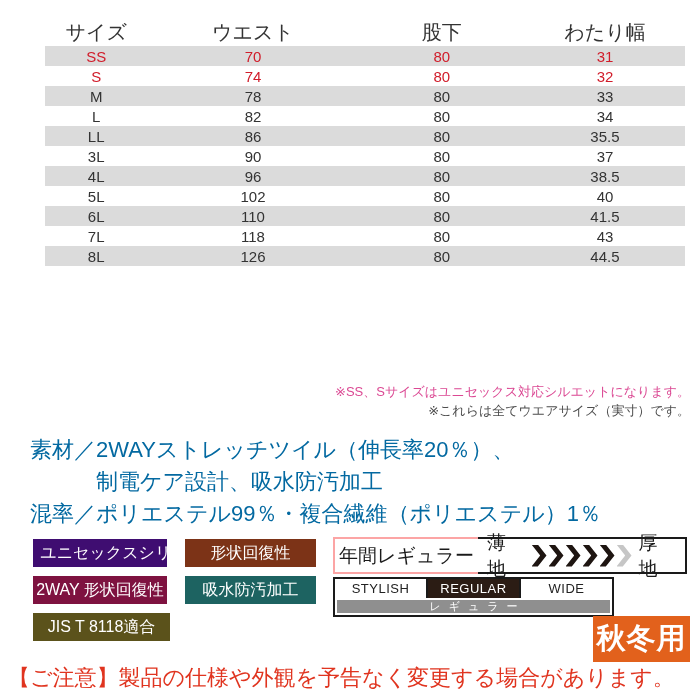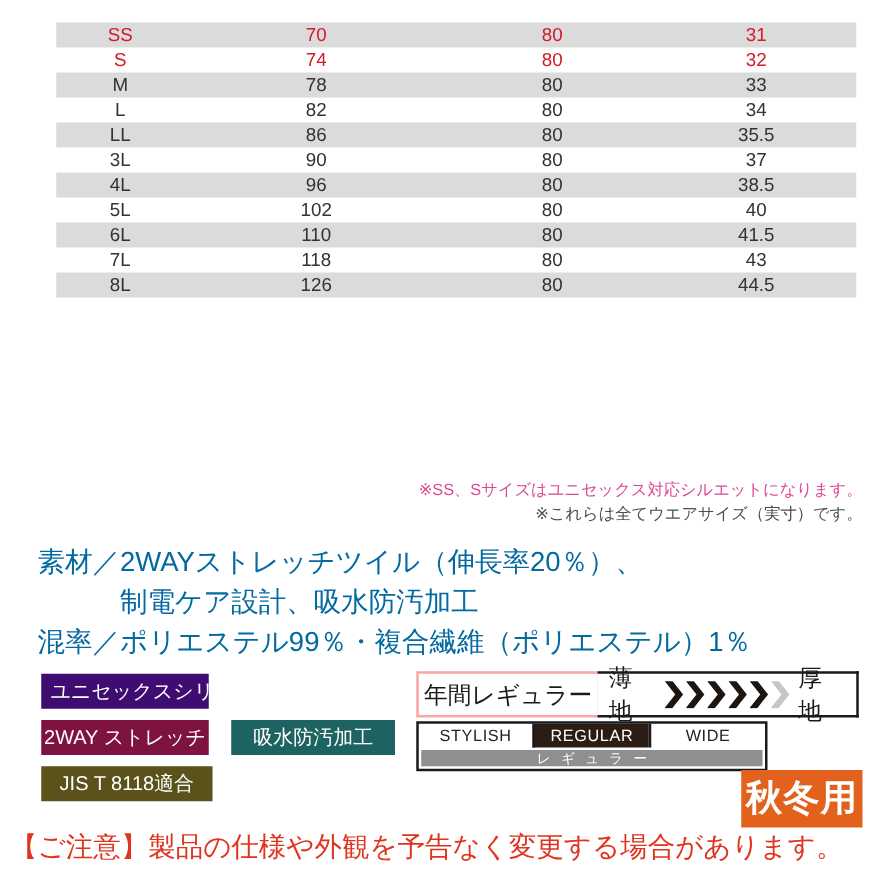--- a/index.html
+++ b/index.html
@@ -65,20 +65,26 @@
 
   
   .warning { position:absolute; left:8px; top:663px; font-size:22px; color:#e0341f; white-space:nowrap; }
 </style>
 </head>
 <body>
 
 <div id="stage">
 
   <div class="size-table">
+    <div class="trow head">
+      <div class="tc c1">サイズ</div>
+      <div class="tc c2">ウエスト</div>
+      <div class="tc c3">股下</div>
+      <div class="tc c4">わたり幅</div>
+    </div>
     <div id="table-body">
         <div class="trow shade red">
           <div class="tc c1">SS</div>
           <div class="tc c2">70</div>
           <div class="tc c3">80</div>
           <div class="tc c4">31</div>
         </div>
         <div class="trow red">
           <div class="tc c1">S</div>
           <div class="tc c2">74</div>
@@ -147,21 +153,22 @@
     <div class="note-gray">※これらは全てウエアサイズ（実寸）です。</div>
   </div>
 
   <div class="specs">
     <div>素材／2WAYストレッチツイル（伸長率20％）、</div>
     <div class="indent">制電ケア設計、吸水防汚加工</div>
     <div>混率／ポリエステル99％・複合繊維（ポリエステル）1％</div>
   </div>
 
   <div class="badge b1" style="background: rgb(63, 13, 113); padding-left: 44px;">ユニセックスシリーズ</div>
-  <div class="badge b3" style="background: rgb(126, 18, 64);">2WAY ストレッチ</div>
+  <div class="badge b2" style="background: rgb(124, 51, 23);">形状回復性</div>
+  <div class="badge b3" style="background: rgb(126, 18, 64);">2WAY 形状回復性</div>
   <div class="badge b4" style="background: rgb(29, 99, 97);">吸水防汚加工</div>
   <div class="badge b5" style="background: rgb(91, 82, 27);">JIS T 8118適合</div>
 
   <div class="season-box">年間レギュラー</div>
   <div class="scale-box">
     <span>薄地</span>
     <span class="chevrons" id="chevrons">
         <span class="chv fill"></span>
         <span class="chv fill"></span>
         <span class="chv fill"></span>

